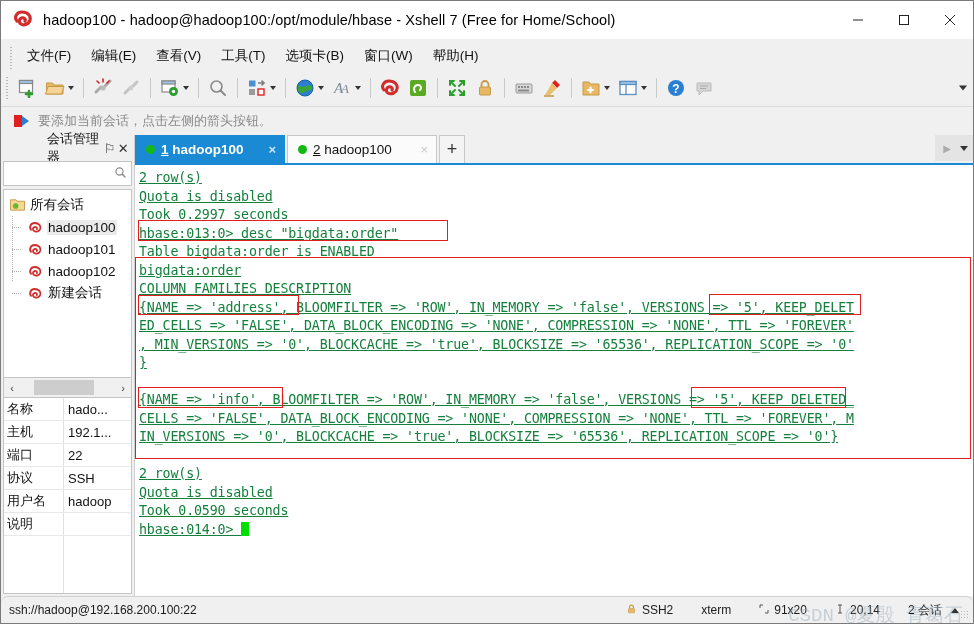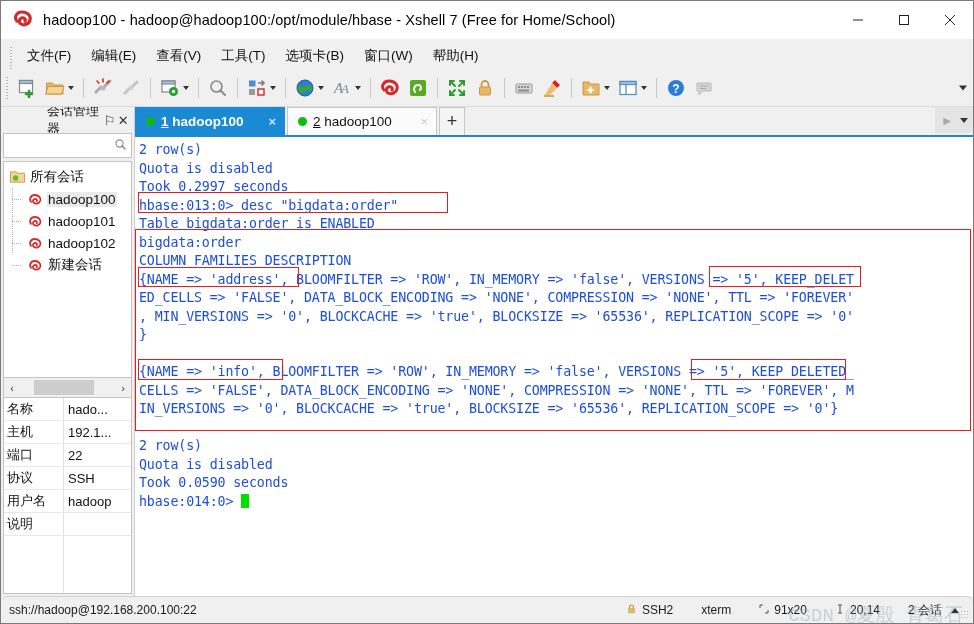--- a/index.html
+++ b/index.html
@@ -274,24 +274,25 @@
   
   .terminal {
     flex: 1 1 auto; background: #ffffff; position: relative;
     overflow: hidden; min-height: 0;
     padding: 4px 0 0 4px;
   }
   .tline {
     font-family: "DejaVu Sans Mono", monospace;
     font-size: 13.3px;
     line-height: 18.5px;
-    color: #1d4ed8;
+    color: #15803d;
     white-space: pre;
     height: 18.5px;
     letter-spacing: -0.15px;
+    text-decoration: underline;
   }
   .cursor {
     display: inline-block; width: 8px; height: 14px;
     background: #00e000; vertical-align: -2px;
   }
   
   .ann {
     position: absolute;
     border: 1.5px solid #e02020;
     pointer-events: none;
@@ -585,20 +586,29 @@
               <line x1="6" y1="10.5" x2="12" y2="10.5"></line>
             </g>
         </svg>
       </span>
     </div>
 
     <div class="tb-overflow"></div>
   </div>
 
 
+  <div class="hintbar">
+    <span class="tb-ico" style="width:18px;height:16px;">
+      <svg width="18" height="14" viewBox="0 0 18 14">
+        <path d="M1 1 h8 v12 h-8 z" fill="#e02020"></path>
+        <path d="M9 2 l7 5 l-7 5 z" fill="#2a7fd4"></path>
+      </svg>
+    </span>
+    <span class="hint-text">要添加当前会话，点击左侧的箭头按钮。</span>
+  </div>
 
   <div class="body">
 
     <div class="sessmgr">
       <div class="sm-header">
         <span class="sm-title">会话管理器</span>
         <span class="sm-hicon">⚐</span>
         <span class="sm-hicon" style="margin-right:4px;">✕</span>
       </div>
 

